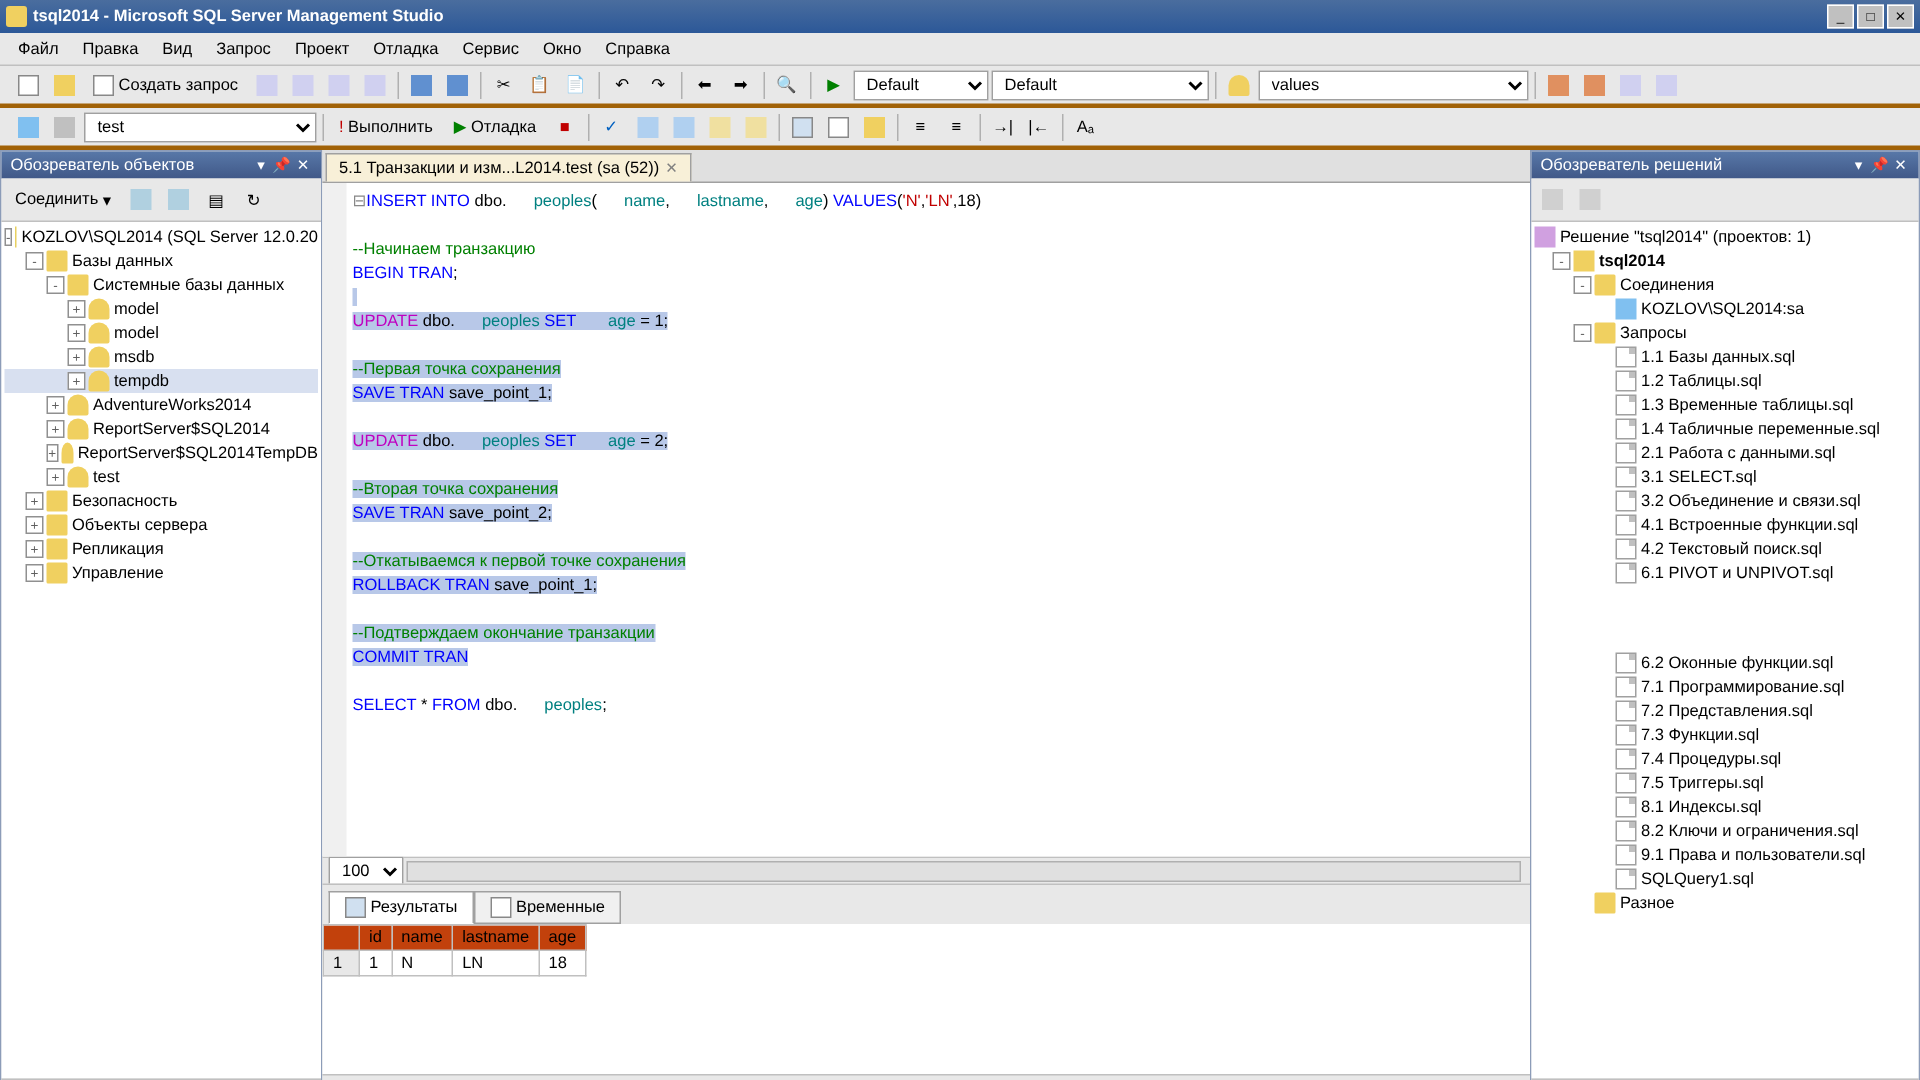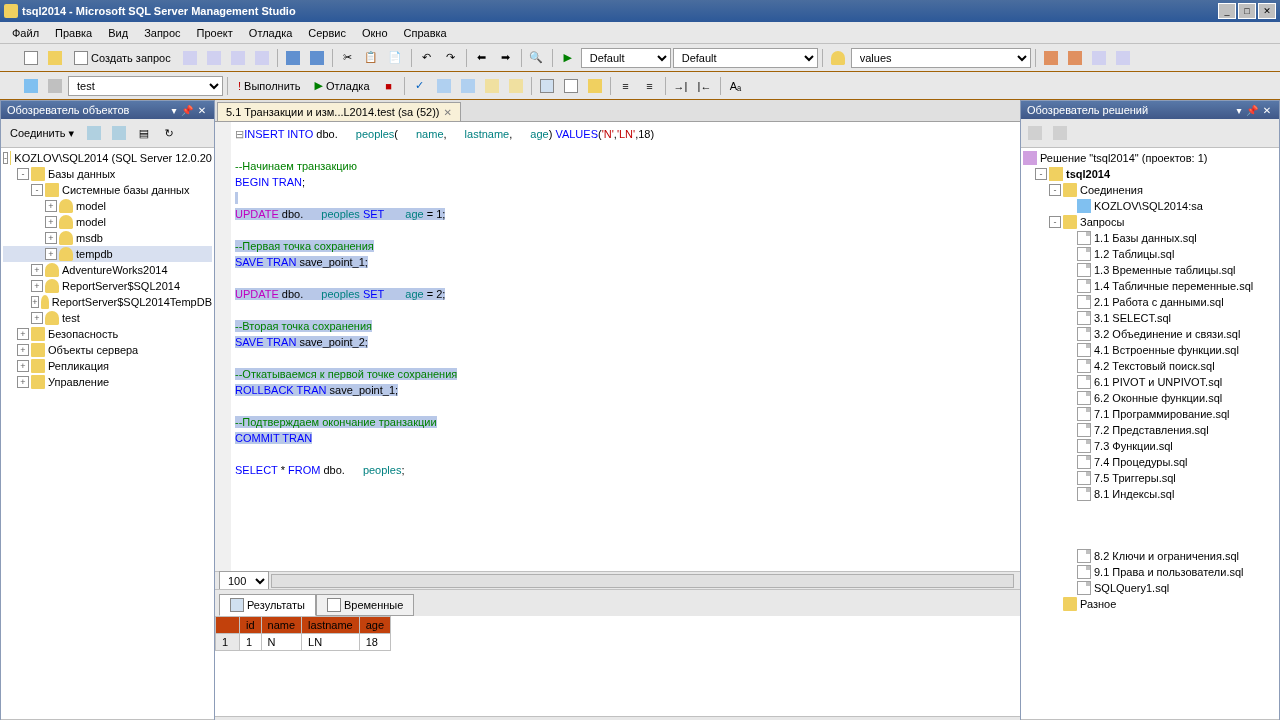--- a/index.html
+++ b/index.html
@@ -4,21 +4,21 @@
 <style>
 * { margin: 0; padding: 0; box-sizing: border-box; font-family: 'Segoe UI', Tahoma, sans-serif; font-size: 11px; }
 body { background: #d4d0c8; overflow: hidden; width: 1280px; height: 720px; }
 .titlebar { background: linear-gradient(to bottom, #4a6d9e, #2c5898); height: 22px; display: flex; align-items: center; padding: 0 4px; color: white; }
 .titlebar-icon { width: 14px; height: 14px; background: #f0d060; margin-right: 4px; border-radius: 2px; }
 .titlebar-text { flex: 1; font-size: 11px; font-weight: bold; }
 .win-buttons { display: flex; gap: 2px; }
 .win-btn { width: 18px; height: 16px; background: #c0c0c0; border: 1px solid #fff; display: flex; align-items: center; justify-content: center; font-size: 9px; color: #000; cursor: pointer; }
 .menubar { background: #e8e8e8; height: 22px; display: flex; align-items: center; padding: 0 4px; border-bottom: 1px solid #c0c0c0; }
 .menu-item { padding: 2px 8px; cursor: pointer; }
-.toolbar { background: #e8e8e8; height: 28px; display: flex; align-items: center; padding: 2px 20px; border-bottom: 1px solid #a16207; gap: 2px; }
+.toolbar { background: #e8e8e8; height: 28px; display: flex; align-items: center; padding: 2px 8px; border-bottom: 3px solid #a16207; gap: 2px; }
 .tb-btn { width: 22px; height: 22px; display: flex; align-items: center; justify-content: center; cursor: pointer; border: 1px solid transparent; }
 .tb-sep { width: 1px; height: 18px; background: #b0b0b0; margin: 0 2px; }
 .tb-text-btn { padding: 2px 6px; display: flex; align-items: center; gap: 3px; cursor: pointer; }
 .tb-combo { height: 20px; border: 1px solid #a0a0a0; background: white; padding: 0 4px; font-size: 11px; }
 .icon-sq { width: 14px; height: 14px; display: inline-block; }
 .main-area { display: flex; height: 636px; }
 .panel { background: #f0f0f0; border: 1px solid #8c9cb8; display: flex; flex-direction: column; }
 .panel-header { background: linear-gradient(to bottom, #5878a8, #405888); color: white; padding: 3px 6px; display: flex; align-items: center; font-size: 11px; }
 .panel-header-text { flex: 1; }
 .panel-icons { display: flex; gap: 2px; }
@@ -454,21 +454,21 @@
           <span>4.1 Встроенные функции.sql</span>
         </div>
         <div class="tree-node" style="padding-left: 54px;">
           <span class="tree-icon file-icon"></span>
           <span>4.2 Текстовый поиск.sql</span>
         </div>
         <div class="tree-node" style="padding-left: 54px;">
           <span class="tree-icon file-icon"></span>
           <span>6.1 PIVOT и UNPIVOT.sql</span>
         </div>
-        <div class="tree-node" style="padding-left: 54px;">
+        <div class="tree-node" style="padding-left: 54px; margin-top: 44px;">
           <span class="tree-icon file-icon"></span>
           <span>6.2 Оконные функции.sql</span>
         </div>
         <div class="tree-node" style="padding-left: 54px;">
           <span class="tree-icon file-icon"></span>
           <span>7.1 Программирование.sql</span>
         </div>
         <div class="tree-node" style="padding-left: 54px;">
           <span class="tree-icon file-icon"></span>
           <span>7.2 Представления.sql</span>
@@ -482,21 +482,21 @@
           <span>7.4 Процедуры.sql</span>
         </div>
         <div class="tree-node" style="padding-left: 54px;">
           <span class="tree-icon file-icon"></span>
           <span>7.5 Триггеры.sql</span>
         </div>
         <div class="tree-node" style="padding-left: 54px; text-align: right;">
           <span class="tree-icon file-icon"></span>
           <span>8.1 Индексы.sql</span>
         </div>
-        <div class="tree-node" style="padding-left: 54px; margin-top: 46px;">
+        <div class="tree-node" style="padding-left: 54px;">
           <span class="tree-icon file-icon"></span>
           <span>8.2 Ключи и ограничения.sql</span>
         </div>
         <div class="tree-node" style="padding-left: 54px;">
           <span class="tree-icon file-icon"></span>
           <span>9.1 Права и пользователи.sql</span>
         </div>
         <div class="tree-node" style="padding-left: 54px;">
           <span class="tree-icon file-icon"></span>
           <span>SQLQuery1.sql</span>

